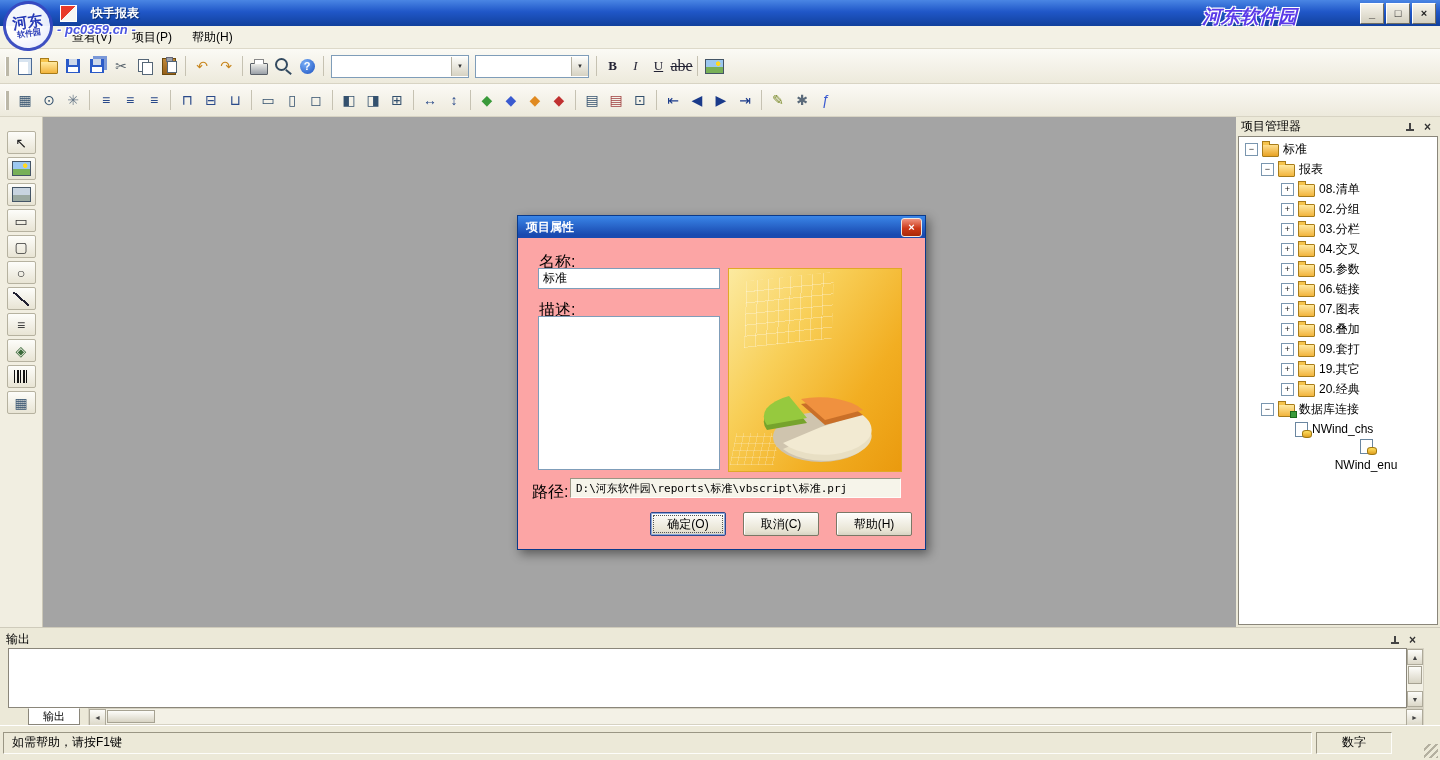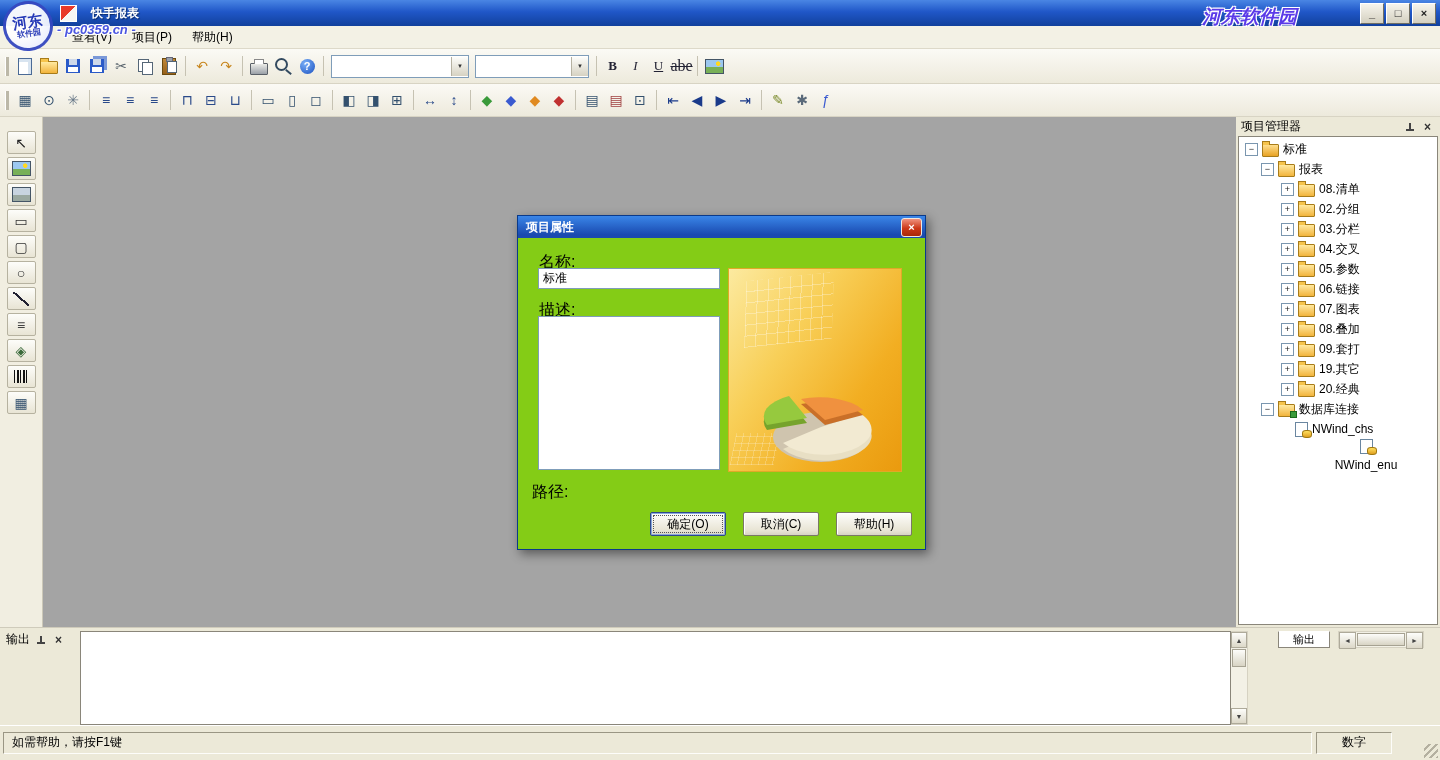--- a/index.html
+++ b/index.html
@@ -87,21 +87,21 @@
   .tf{width:15px;height:11px;flex:none;background:linear-gradient(#ffe9a0,#f2b43c);border:1px solid #a87c1a;border-radius:1px;position:relative;margin-top:2px}
   .tf::before{content:"";position:absolute;top:-4px;left:-1px;width:6px;height:3px;background:#f6c44c;border:1px solid #a87c1a;border-bottom:none}
   .tf-root{background:linear-gradient(#ffdf8e,#e8a224)}
   .tf-db::after{content:"";position:absolute;right:-3px;bottom:-2px;width:5px;height:5px;background:#3a9a3a;border:1px solid #1a6a1a}
   .ic-db{width:11px;height:13px;flex:none;background:#fff;border:1px solid #6a86a0;position:relative}
   .ic-db::after{content:"";position:absolute;right:-5px;bottom:-2px;width:8px;height:6px;background:linear-gradient(#ffe060,#e0a020);
     border:1px solid #a07810;border-radius:40%}
 
   
   .splitter{height:3px;flex:none;background:#ece9d8;border-top:1px solid #cfcbbb}
-  .output{height:94px;flex:none;display:flex;flex-direction:row;background:#ece9d8;margin-right:14px}
+  .output{height:94px;flex:none;display:flex;flex-direction:column;background:#ece9d8;margin-right:14px}
   .op-header{height:17px;flex:none;display:flex;align-items:center;gap:3px;padding:0 6px}
   .op-title{flex:1;font-size:12px}
   .op-body{flex:1;min-height:0;display:flex;margin:0 2px 0 8px}
   .op-content{flex:1;background:#fff;border:1px solid #8a867a;font-size:12px;padding:1px 3px;overflow:hidden}
   .vscroll{width:16px;flex:none;display:flex;flex-direction:column;background:#f3f1e6;border:1px solid #d6d2c2;border-left:none}
   .sb-btn{height:14px;flex:none;background:linear-gradient(#fdfdfa,#dcd8c8);border:1px solid #aeaa9a;
     display:flex;align-items:center;justify-content:center;font-size:7px;color:#444;line-height:1}
   .sb-btn.h{height:100%;width:15px}
   .sb-track{flex:1}
   .sb-thumb{height:16px;margin:1px;background:linear-gradient(#fdfdfa,#d8d4c4);border:1px solid #a6a292}
@@ -113,21 +113,21 @@
 
   
   .statusbar{height:27px;flex:none;display:flex;align-items:center;gap:4px;padding:3px 6px 4px 3px;border-top:1px solid #fff;position:relative}
   .sb-panel{height:20px;border:1px solid;border-color:#9a9684 #fdfdfa #fdfdfa #9a9684;display:flex;align-items:center;padding:0 8px;background:#ece9d8}
   .sb-help{flex:1}
   .sb-num{width:58px;justify-content:center;flex:none}
   .grip-corner{position:absolute;right:2px;bottom:2px;width:14px;height:14px;
     background:repeating-linear-gradient(135deg,transparent 0 3px,#b4b0a0 3px 5px)}
 
   
-  .dialog{position:absolute;left:517px;top:215px;width:407px;height:333px;background:#84cc16;
+  .dialog{position:absolute;left:517px;top:215px;width:407px;height:333px;background:#fca5a5;
     border:1px solid #0a3a8a;box-shadow:3px 4px 10px rgba(0,0,0,.45);z-index:200}
   .dlg-title{height:22px;display:flex;align-items:center;padding:0 3px 0 8px;color:#fff;font-weight:bold;
     background:linear-gradient(180deg,#3a86e8 0%,#1a4ab0 85%)}
   .dlg-title-text{flex:1}
   .dlg-close{width:19px;height:17px;flex:none;border-radius:3px;border:1px solid #f0e8e0;color:#fff;
     background:linear-gradient(#f0927e,#cc3818 55%,#a82808);display:flex;align-items:center;justify-content:center;
     font-size:11px;font-weight:bold;line-height:1}
   .dlg-label{position:absolute;font-size:16px}
   .dlg-input{position:absolute;left:20px;top:52px;width:182px;height:21px;border:1px solid #7f9db9;background:#fff;
     font:12px "Liberation Sans","DejaVu Sans",sans-serif;padding:1px 4px;box-sizing:border-box}
@@ -537,20 +537,21 @@
       <path d="M66 60 L106 47 A48 25 0 1 1 28 76 Z" fill="#e8dfc4"></path>
       <path d="M66 54 L106 41 A48 25 0 1 1 28 70 Z" fill="#f2ead2"></path>
       <path d="M70 52 L46 31 A49 24 0 0 1 108 42 Z" fill="#c96f28"></path>
       <path d="M70 47 L46 26 A49 24 0 0 1 108 37 Z" fill="#f0913f"></path>
       <path d="M52 50 L12 57 A46 23 0 0 1 34 28 Z" fill="#76a32c"></path>
       <path d="M52 45 L12 52 A46 23 0 0 1 34 23 Z" fill="#96c93e"></path>
     </svg>
   </div>
 
   <span class="dlg-label" style="left:14px;top:266px">路径:</span>
+  <div class="dlg-path">D:\河东软件园\reports\标准\vbscript\标准.prj</div>
 
   <div class="dlg-buttons">
     <span class="btn btn-default">确定(O)</span>
     <span class="btn">取消(C)</span>
     <span class="btn">帮助(H)</span>
   </div>
 </div>
 
 <div class="wm-logo">
   <span class="wm-l1">河东</span>

